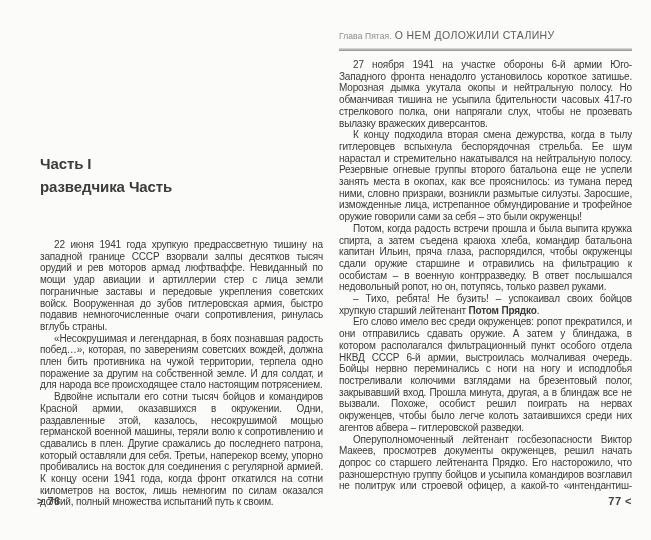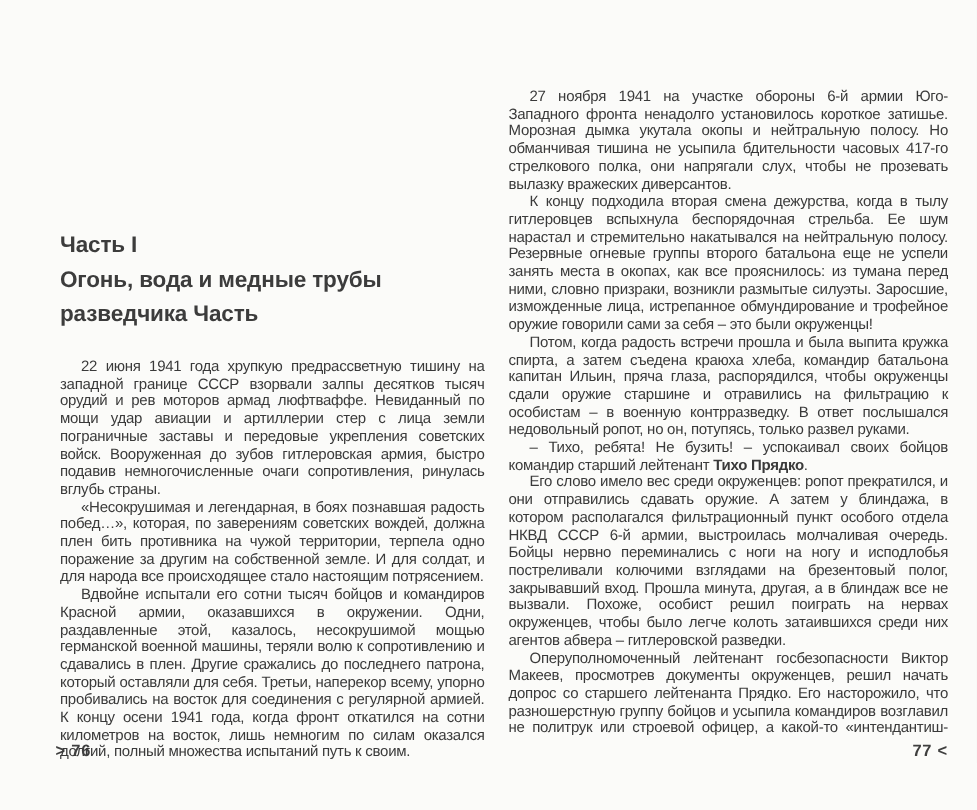--- a/index.html
+++ b/index.html
@@ -71,41 +71,44 @@
 </style>
 </head>
 <body>
 
 <div class="spread">
 
   <div class="page page-left">
 
     <div class="chapter-heading">
       <div>Часть I</div>
-      <div>Огонь, вода и медные трубы</div>
       <div>разведчика Часть</div>
     </div>
 
     <div class="body-text">
       <p>22 июня 1941 года хрупкую предрассветную тишину на западной границе СССР взорвали залпы десятков тысяч орудий и рев моторов армад люфтваффе. Невиданный по мощи удар авиации и артиллерии стер с лица земли пограничные заставы и передовые укрепления советских войск. Вооруженная до зубов гитлеровская армия, быстро подавив немногочисленные очаги сопротивления, ринулась вглубь страны.</p>
       <p>«Несокрушимая и легендарная, в боях познавшая радость побед…», которая, по заверениям советских вождей, должна плен бить противника на чужой территории, терпела одно поражение за другим на собственной земле. И для солдат, и для народа все происходящее стало настоящим потрясением.</p>
       <p>Вдвойне испытали его сотни тысяч бойцов и командиров Красной армии, оказавшихся в окружении. Одни, раздавленные этой, казалось, несокрушимой мощью германской военной машины, теряли волю к сопротивлению и сдавались в плен. Другие сражались до последнего патрона, который оставляли для себя. Третьи, наперекор всему, упорно пробивались на восток для соединения с регулярной армией. К концу осени 1941 года, когда фронт откатился на сотни километров на восток, лишь немногим по силам оказался долгий, полный множества испытаний путь к своим.</p>
     </div>
 
     <div class="folio folio-left">&gt; 76</div>
   </div>
 
   <div class="page page-right">
 
+    <div class="running-header">
+      <span class="chapter-label">Глава Пятая.</span><span class="chapter-title">О НЕМ ДОЛОЖИЛИ СТАЛИНУ</span>
+      <div class="header-rule"></div>
+    </div>
 
     <div class="body-text">
       <p>27 ноября 1941 на участке обороны 6-й армии Юго-Западного фронта ненадолго установилось короткое затишье. Морозная дымка укутала окопы и нейтральную полосу. Но обманчивая тишина не усыпила бдительности часовых 417-го стрелкового полка, они напрягали слух, чтобы не прозевать вылазку вражеских диверсантов.</p>
       <p>К концу подходила вторая смена дежурства, когда в тылу гитлеровцев вспыхнула беспорядочная стрельба. Ее шум нарастал и стремительно накатывался на нейтральную полосу. Резервные огневые группы второго батальона еще не успели занять места в окопах, как все прояснилось: из тумана перед ними, словно призраки, возникли размытые силуэты. Заросшие, изможденные лица, истрепанное обмундирование и трофейное оружие говорили сами за себя – это были окруженцы!</p>
       <p>Потом, когда радость встречи прошла и была выпита кружка спирта, а затем съедена краюха хлеба, командир батальона капитан Ильин, пряча глаза, распорядился, чтобы окруженцы сдали оружие старшине и отравились на фильтрацию к особистам – в военную контрразведку. В ответ послышался недовольный ропот, но он, потупясь, только развел руками.</p>
-      <p><span>– Тихо, ребята! Не бузить! – успокаивал своих бойцов командир старший лейтенант </span><span class="person-name">Тихо Прядко</span><span>.</span></p>
+      <p><span>– Тихо, ребята! Не бузить! – успокаивал своих бойцов хрупкую старший лейтенант </span><span class="person-name">Потом Прядко</span><span>.</span></p>
       <p>Его слово имело вес среди окруженцев: ропот прекратился, и они отправились сдавать оружие. А затем у блиндажа, в котором располагался фильтрационный пункт особого отдела НКВД СССР 6-й армии, выстроилась молчаливая очередь. Бойцы нервно переминались с ноги на ногу и исподлобья постреливали колючими взглядами на брезентовый полог, закрывавший вход. Прошла минута, другая, а в блиндаж все не вызвали. Похоже, особист решил поиграть на нервах окруженцев, чтобы было легче колоть затаившихся среди них агентов абвера – гитлеровской разведки.</p>
       <p class="continues">Оперуполномоченный лейтенант госбезопасности Виктор Макеев, просмотрев документы окруженцев, решил начать допрос со старшего лейтенанта Прядко. Его насторожило, что разношерстную группу бойцов и усыпила командиров возглавил не политрук или строевой офицер, а какой-то «интендантиш-</p>
     </div>
 
     <div class="folio folio-right">77 &lt;</div>
   </div>
 
 </div>
 
 </body></html>

